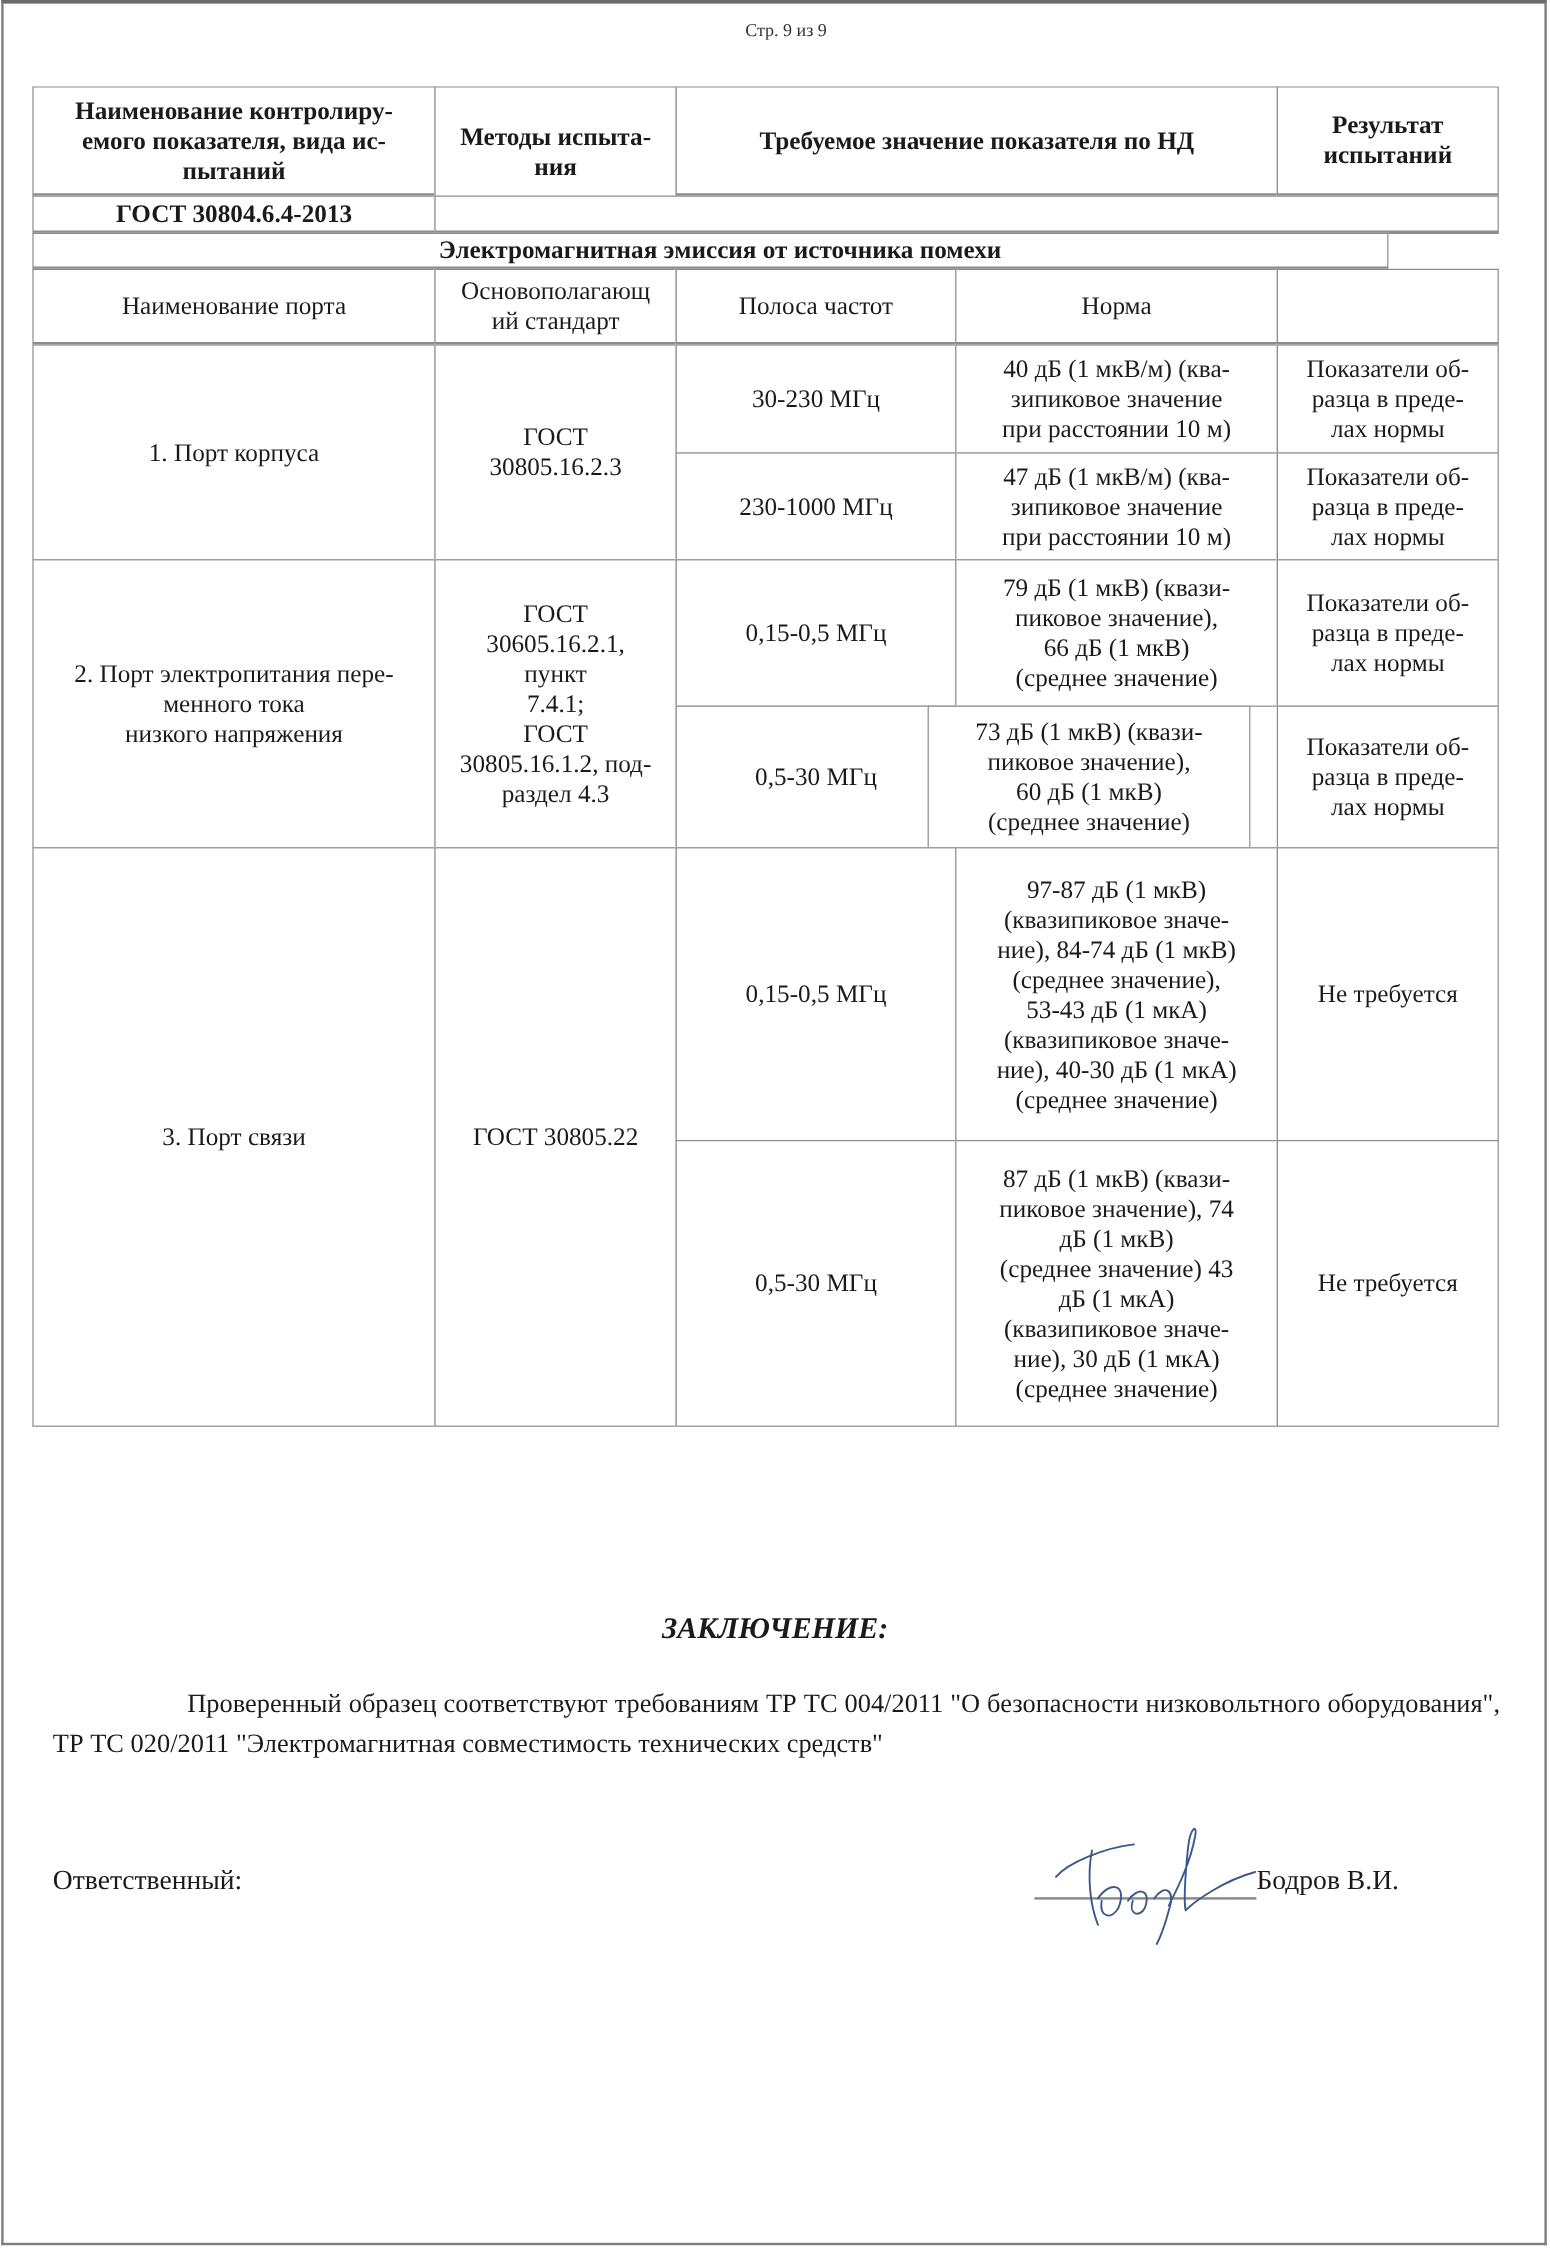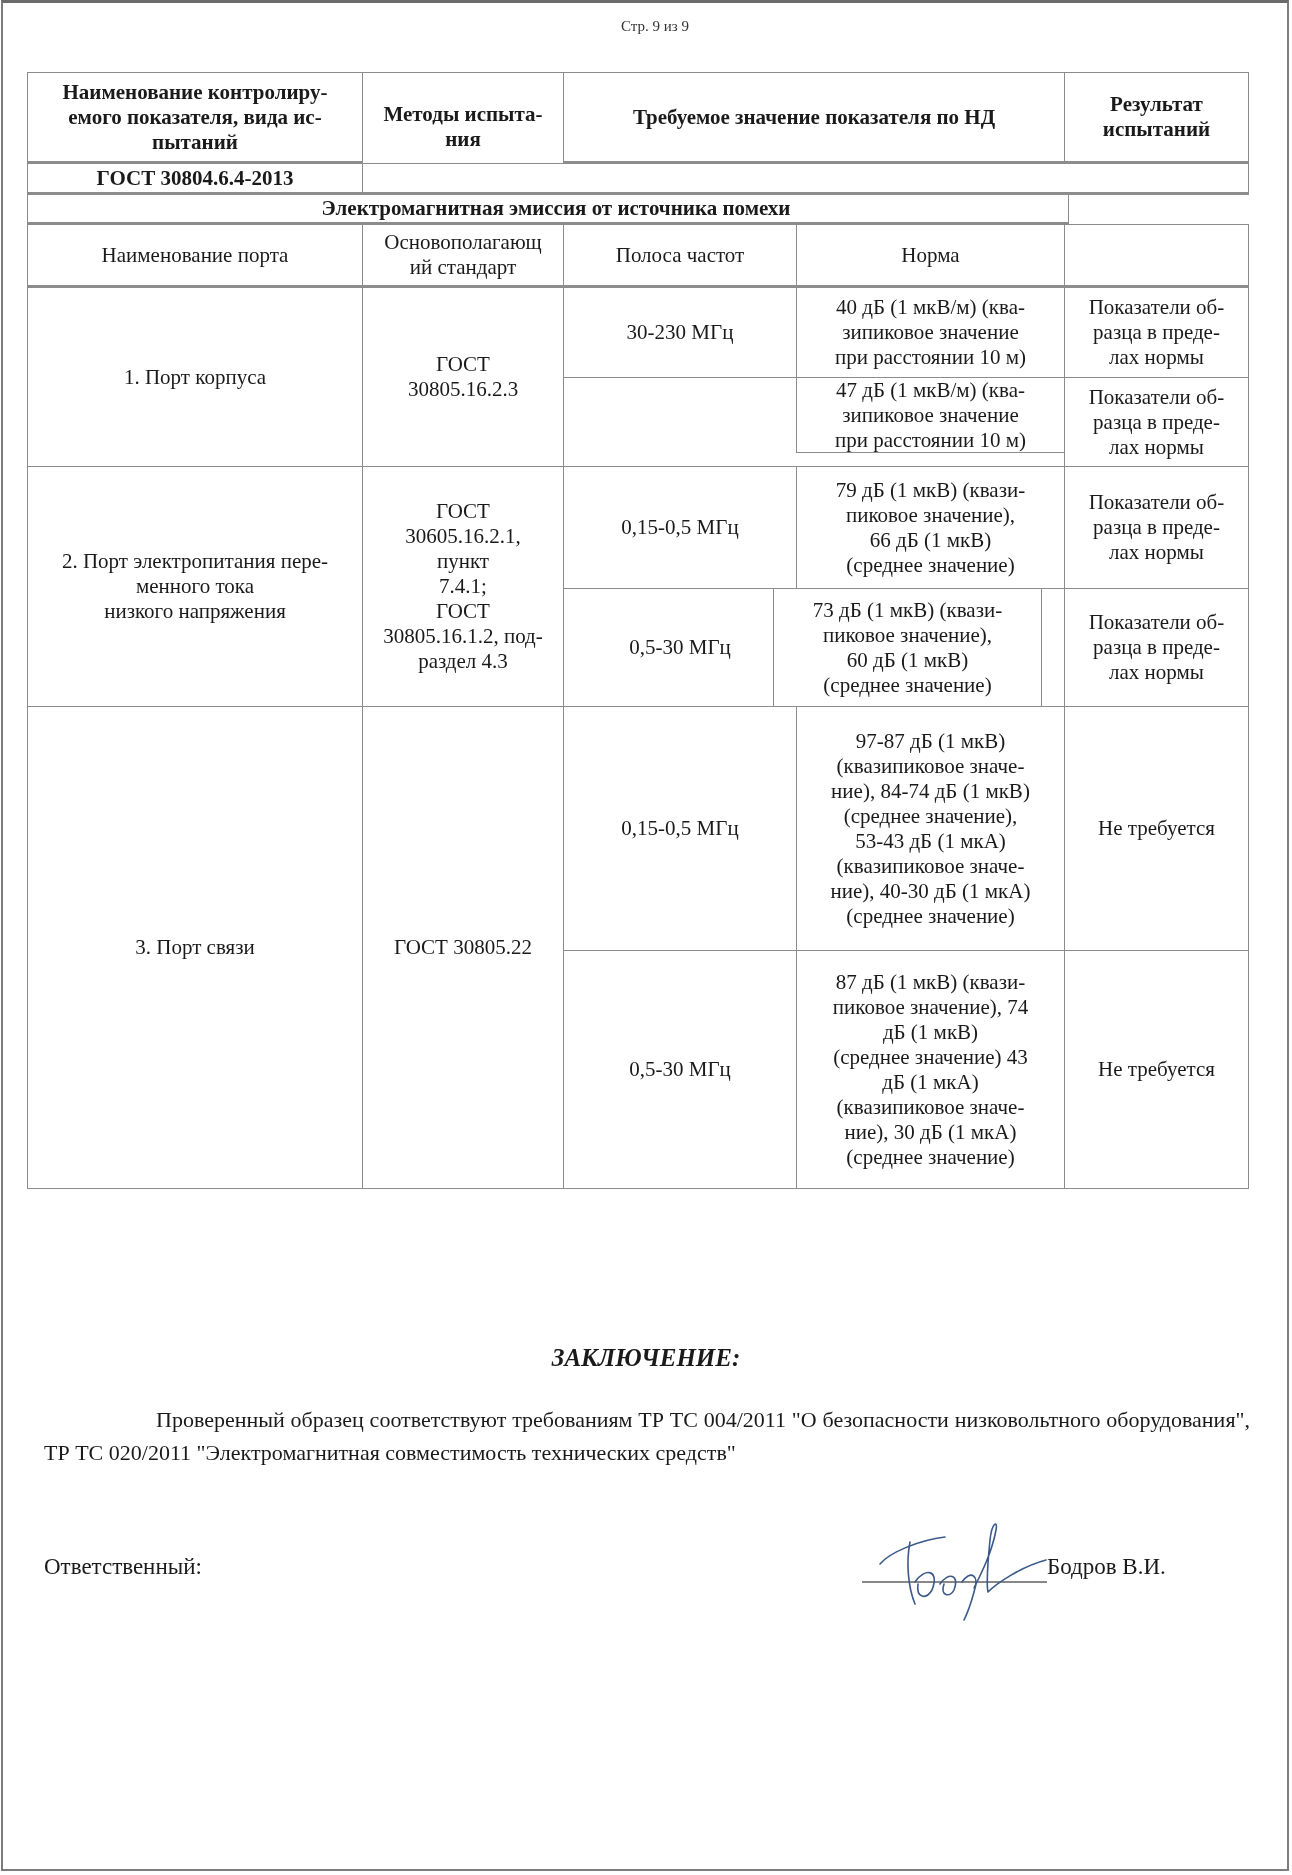--- a/index.html
+++ b/index.html
@@ -49,21 +49,21 @@
   <div class="cell bold thick-bottom" style="left:1037px;top:0;width:185px;height:92px;">
       <span>Результат
 испытаний</span>
     </div>
 
   <div class="cell bold thick-bottom" style="left:0;top:91px;width:336px;height:32px;">
       <span>ГОСТ 30804.6.4-2013</span>
     </div>
   <div class="cell thick-bottom" style="left:335px;top:91px;width:887px;height:32px;"></div>
 
-  <div class="cell bold thick-bottom" style="left:0;top:122px;width:1042px;height:31px;padding-left:19px;">
+  <div class="cell bold thick-bottom" style="left:0;top:122px;width:1130px;height:31px;padding-left:19px;">
       <span>Электромагнитная эмиссия от источника помехи</span>
     </div>
 
   <div class="cell thick-bottom" style="left:0;top:152px;width:336px;height:64px;">
       <span>Наименование порта</span>
     </div>
   <div class="cell thick-bottom" style="left:335px;top:152px;width:202px;height:64px;">
       <span>Основополагающ
 ий стандарт</span>
     </div>
@@ -90,21 +90,24 @@
   <div class="cell" style="left:769px;top:215px;width:269px;height:91px;">
       <span>40 дБ (1 мкВ/м) (ква-
 зипиковое значение
 при расстоянии 10 м)</span>
     </div>
   <div class="cell" style="left:1037px;top:215px;width:185px;height:91px;">
       <span>Показатели об-
 разца в преде-
 лах нормы</span>
     </div>
-  <div class="cell" style="left:769px;top:305px;width:269px;height:76px;">
+  <div class="cell" style="left:536px;top:305px;width:234px;height:90px;">
+      <span>230-1000 МГц</span>
+    </div>
+  <div class="cell" style="left:769px;top:305px;width:269px;height:90px;">
       <span>47 дБ (1 мкВ/м) (ква-
 зипиковое значение
 при расстоянии 10 м)</span>
     </div>
   <div class="cell" style="left:1037px;top:305px;width:185px;height:90px;">
       <span>Показатели об-
 разца в преде-
 лах нормы</span>
     </div>
 

